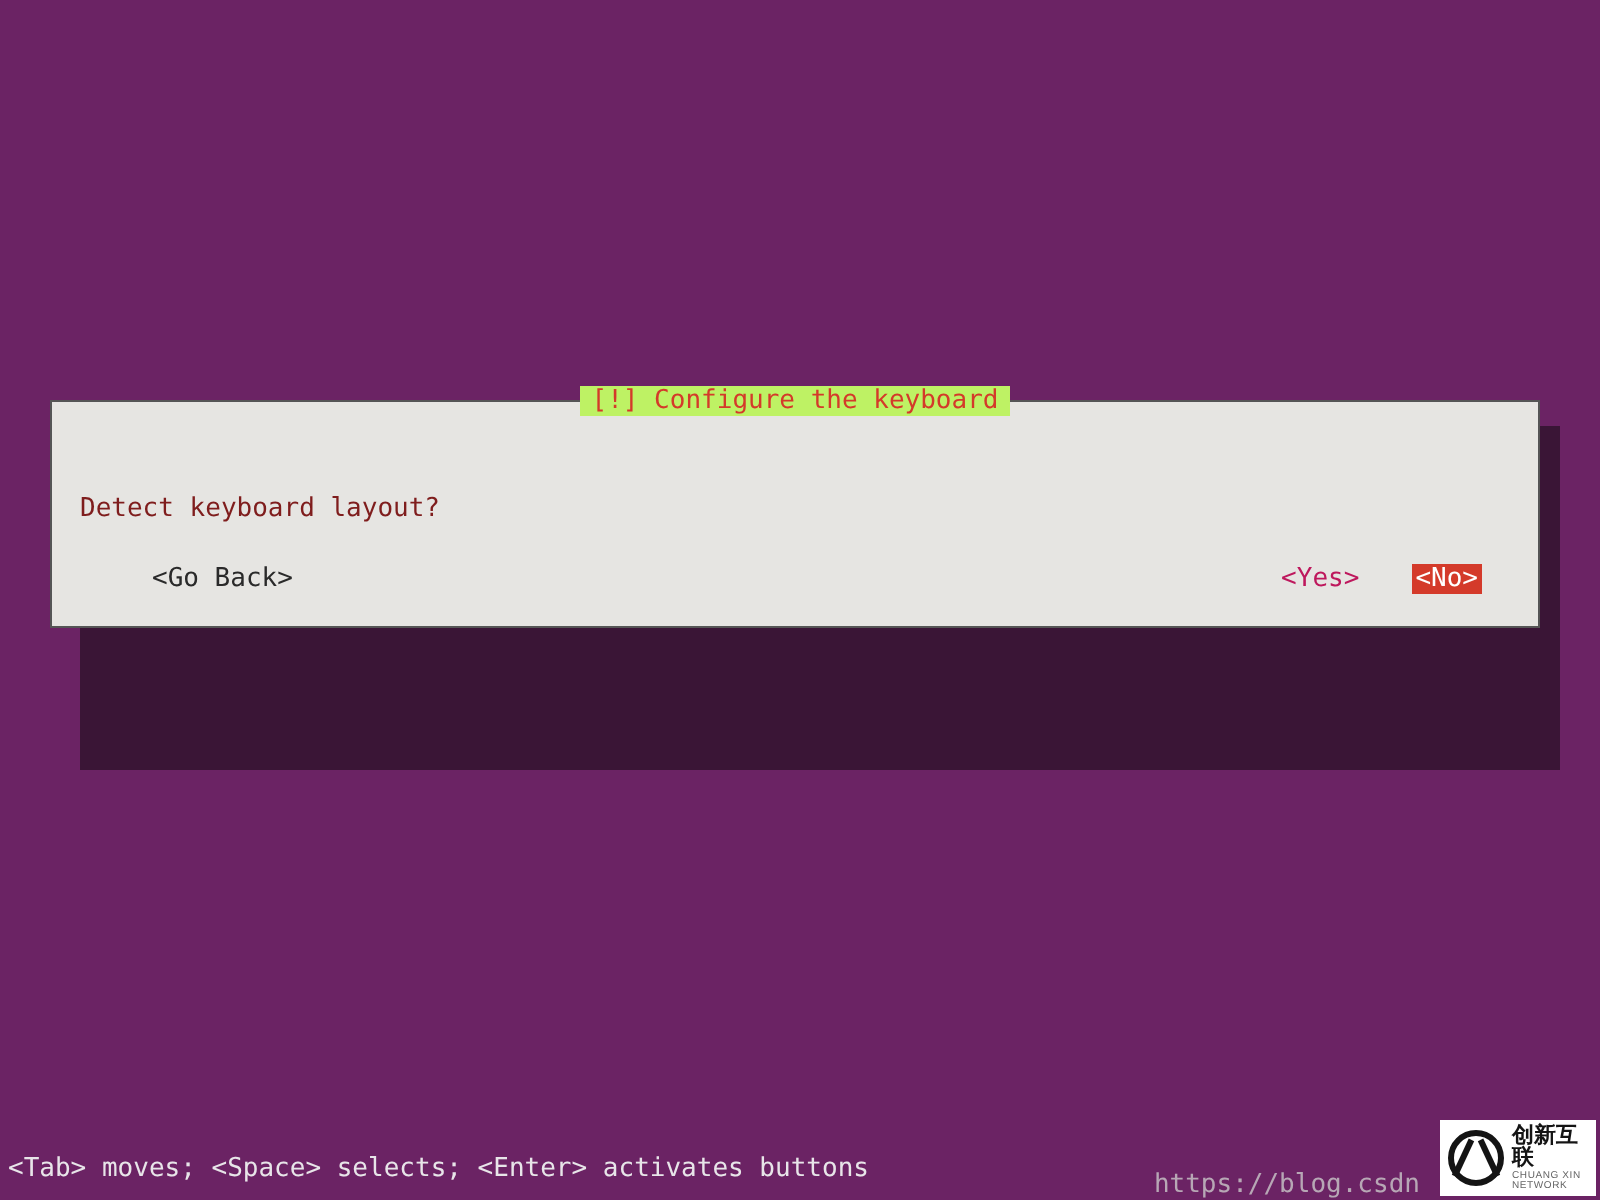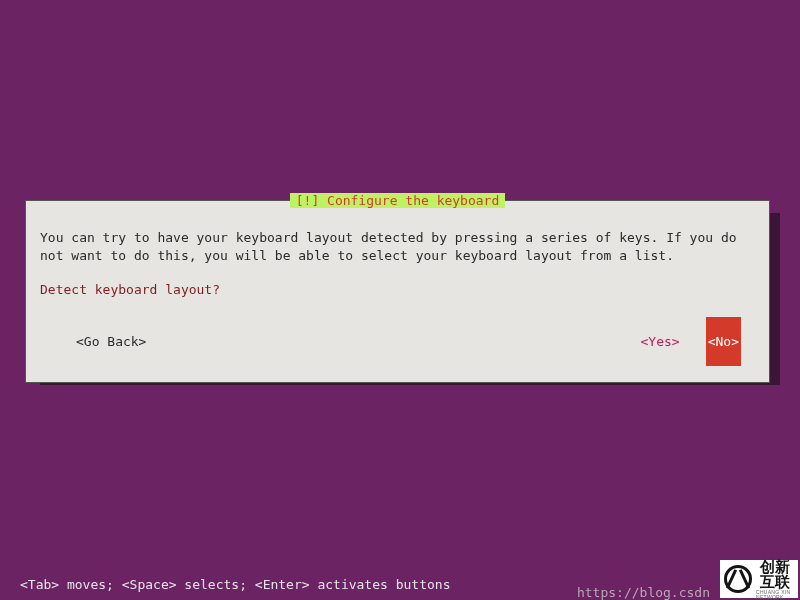--- a/index.html
+++ b/index.html
@@ -62,27 +62,27 @@
       color: #2a2a2a;
     }
     .btn-spacer { flex: 1; }
     .btn-yes {
       color: #be185d;
       margin-right: 26px;
     }
     .btn-no {
       background: #d43a2a;
       color: #ffffff;
-      padding: 17px 2px;
+      padding: 0 2px;
     }
     .btn-no-gap { width: 14px; }
     .help-bar {
       position: absolute;
       bottom: 8px;
-      left: 20px;
+      left: 4px;
       color: #e8e5e9;
     }
     .url-text {
       position: absolute;
       bottom: 0;
       right: 90px;
       color: #b7a7b5;
       font-size: 13px;
     }
     .logo {
@@ -111,46 +111,43 @@
       position: absolute;
       background: #141414;
       width: 3px;
       height: 20px;
       top: 1px;
     }
     .logo-mark::before { left: 3px; transform: rotate(25deg); }
     .logo-mark::after { right: 3px; transform: rotate(-25deg); }
     .logo-text {
       font-family: "Microsoft YaHei", sans-serif;
-      font-size: 15px;
+      font-size: 11px;
       font-weight: bold;
       color: #141414;
       line-height: 1;
-      text-align: center;
     }
     .logo-sub {
       font-family: Arial, sans-serif;
       font-size: 5px;
       color: #666;
       letter-spacing: 0.3px;
       line-height: 1;
       margin-top: 1px;
     }
   </style>
 </head>
 <body>
 
 <div class="shadow"></div>
 
 <div class="dialog">
   <div class="title-wrap">
     <span class="title">[!] Configure the keyboard</span>
   </div>
-  <div class="body-text">You can try to have your keyboard layout detected by pressing a series of keys. If you do
-not want to do this, you will be able to select your keyboard layout from a list.</div>
   <div class="question">Detect keyboard layout?</div>
   <div class="buttons">
     <span class="btn-go-back">&lt;Go Back&gt;</span>
     <span class="btn-spacer"></span>
     <span class="btn-yes">&lt;Yes&gt;</span>
     <span class="btn-no">&lt;No&gt;</span>
     <span class="btn-no-gap"></span>
   </div>
 </div>
 

